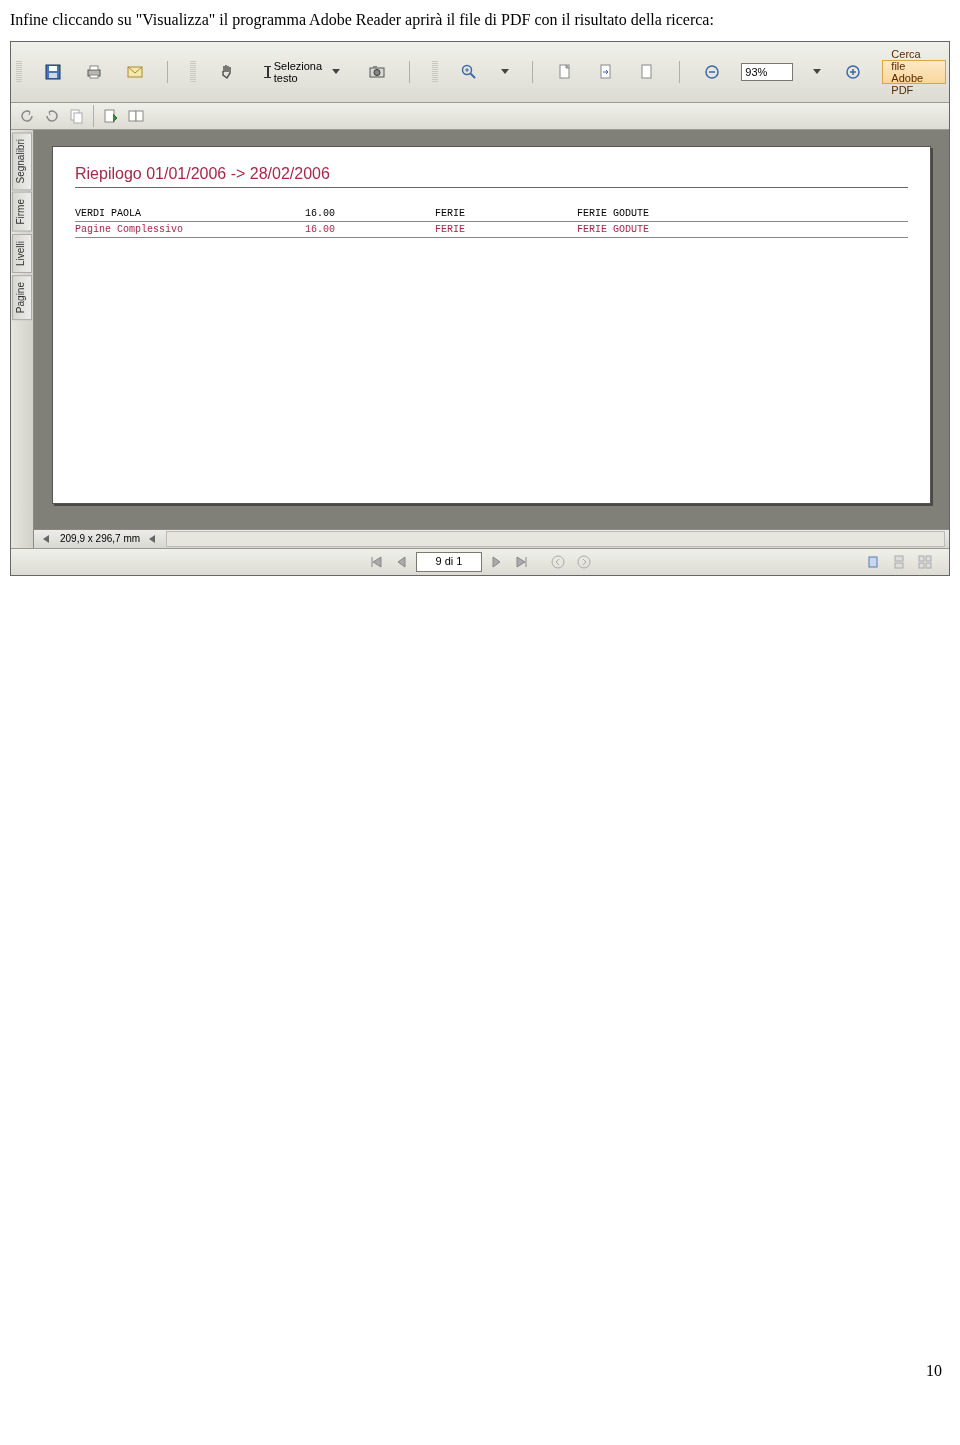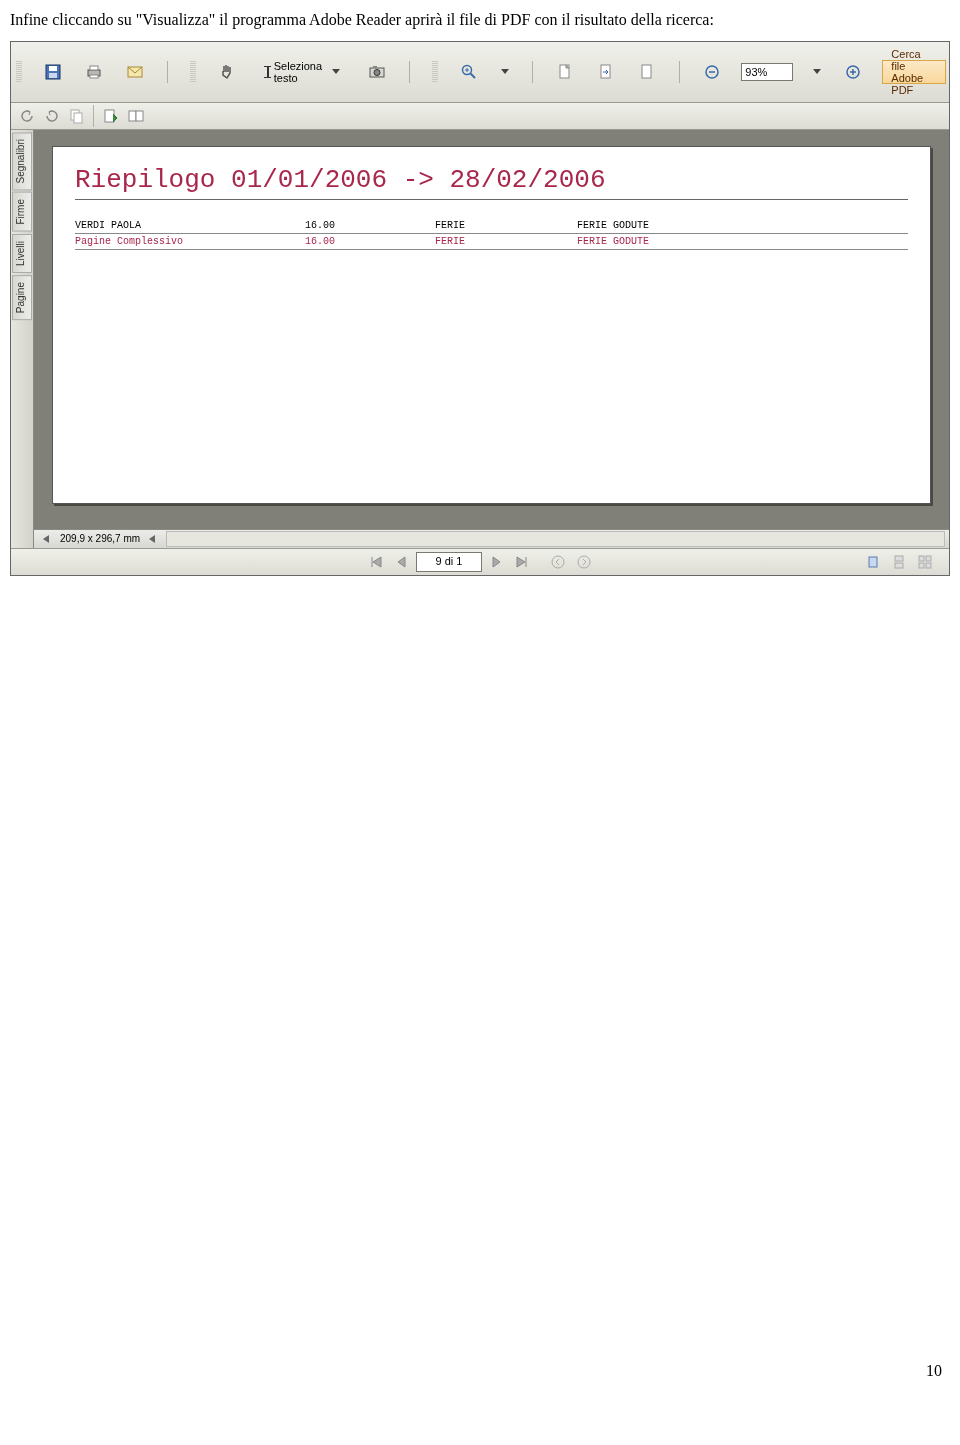--- a/index.html
+++ b/index.html
@@ -21,21 +21,21 @@
 
 .tb2{display:flex;align-items:center;height:26px;background:linear-gradient(#f0f0ea,#dcdcd4);border-bottom:1px solid #9a9a92;padding:0 3px;gap:1px}
 
 
 .viewport{display:flex;height:418px;background:#808078}
 .side{width:22px;background:linear-gradient(90deg,#e6e6df,#d2d2ca);border-right:1px solid #8a8a82;display:flex;flex-direction:column;gap:2px;align-items:center;padding-top:2px}
 .stab{writing-mode:vertical-rl;transform:rotate(180deg);font-size:10px;padding:6px 2px;background:linear-gradient(90deg,#ececea,#d8d8d2);border:1px solid #aaa;color:#333;width:14px;text-align:center}
 .docarea{flex:1;overflow:hidden;display:flex;flex-direction:column}
 .docinner{flex:1;background:#808078;padding:16px 18px 0 18px;overflow:hidden}
 .pagewhite{background:#fff;border:1px solid #555;box-shadow:2px 2px 0 #4a4a42;padding:18px 22px;min-height:320px}
-.ptitle{color:#a8274b;font-family:Liberation Mono, monospace;font-size:26px;border-bottom:1px solid #666;padding-bottom:4px;margin-bottom:18px}
+.ptitle{color:#a8274b;font-family:Liberation Sans, sans-serif;font-size:16px;border-bottom:1px solid #666;padding-bottom:4px;margin-bottom:18px}
 .rowline{display:flex;font-family:Liberation Mono, monospace;font-size:10px;border-bottom:1px solid #888;padding:2px 0}
 .rowline .c1{width:230px}
 .rowline .c2{width:130px}
 .rowline .c3{width:142px}
 .rowline .c4{flex:1}
 .total{color:#a8274b}
 
 
 .status{display:flex;align-items:center;height:18px;background:linear-gradient(#ececea,#d8d8d2);border-top:1px solid #8a8a82;padding:0 4px;gap:4px;font-size:10px}
 .hscroll{flex:1;height:14px;background:#e6e6de;border:1px solid #bbb}

